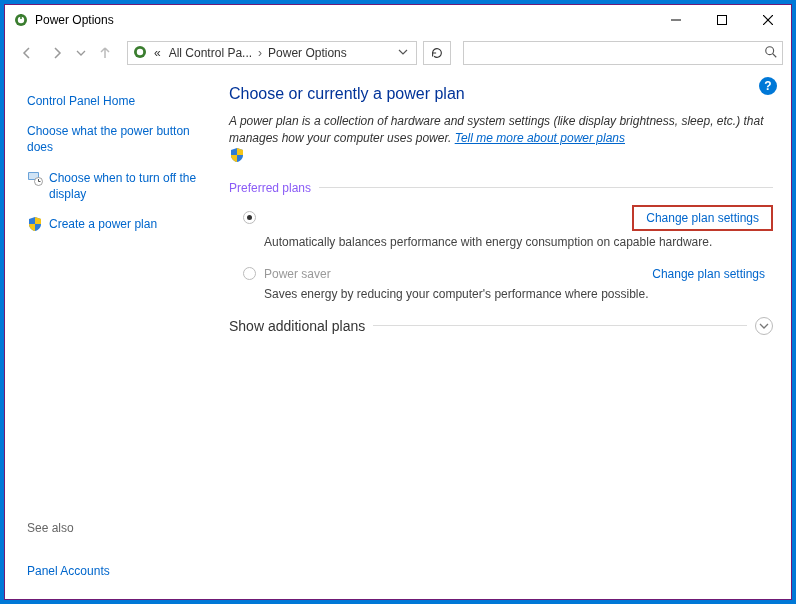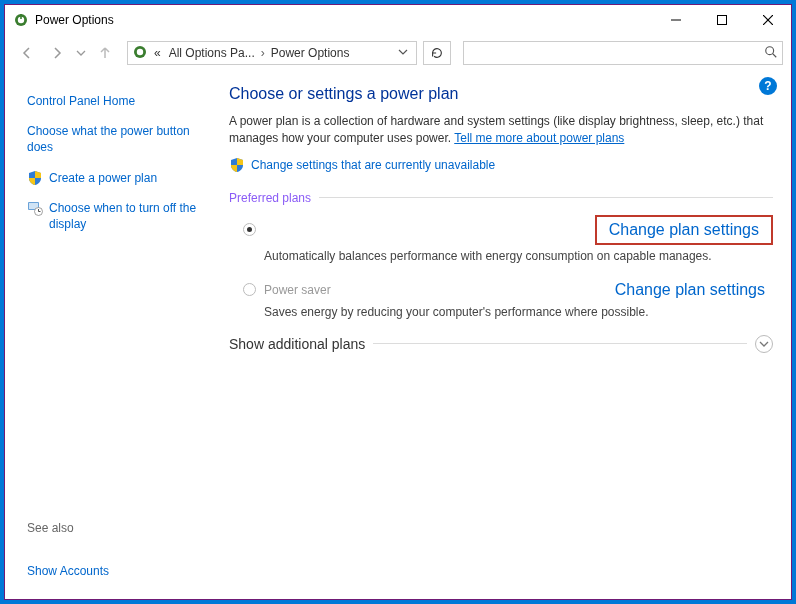--- a/index.html
+++ b/index.html
@@ -124,21 +124,21 @@
       font-size:12px;font-weight:bold;
     }
     h1.heading {
       color: #003399;
       font-weight: 400;
       font-size: 16px;
       margin-bottom: 10px;
     }
     .desc {
       color: #333; font-size:12px; line-height:1.4;
-      margin-bottom: 10px;
+      font-style: italic;
     }
     .desc a { color:#0066cc; text-decoration:underline; }
     .elev-row {
       display:flex; align-items:center; gap:6px;
       margin-bottom: 18px;
     }
     .elev-row a { color:#0066cc; text-decoration:none; font-size:12px;}
 
     .section-label {
       color:#8b5cf6; font-size:12px;
@@ -160,21 +160,21 @@
       margin-right:8px; position:relative; flex:0 0 13px;
     }
     .radio.selected::after{
       content:""; position:absolute; left:3px; top:3px;
       width:5px;height:5px;border-radius:50%;background:#333;
     }
     .radio.disabled { border-color:#bbb; }
     .plan-name { color:#666; font-weight:600; font-size:12px;}
     .plan-name.dim { color:#999; font-weight:400;}
     .change-link {
-      margin-left:auto; color:#0066cc; text-decoration:none; font-size:16px;
+      margin-left:auto; color:#0066cc; text-decoration:none; font-size:12px;
       padding: 2px 8px;
     }
     .change-link.boxed {
       border:2px solid #c0392b;
       padding: 4px 12px;
     }
     .plan-desc {
       color:#444; font-size:12px; margin: 4px 0 0 21px;
     }
 
@@ -252,21 +252,21 @@
     </div>
 
     <div class="addrbar">
       <span class="powicon">
         <svg viewBox="0 0 16 16">
             <circle cx="8" cy="8" r="6" fill="#3a7d2f"></circle>
             <circle cx="8" cy="8" r="3.2" fill="#fff"></circle>
           </svg>
       </span>
       <span class="crumb">«</span>
-      <span class="crumb">All Options Pa...</span>
+      <span class="crumb">All Control Pa...</span>
       <span class="sep">›</span>
       <span class="crumb">Power Options</span>
       <span class="dd">
         <svg width="10" height="10" viewBox="0 0 10 10">
             <path d="M1 3 L5 7 L9 3" fill="none" stroke="#555" stroke-width="1.2"></path>
           </svg>
       </span>
     </div>
     <div class="refresh">
       <svg width="14" height="14" viewBox="0 0 16 16">
@@ -283,78 +283,77 @@
           </svg>
       </span>
     </div>
   </div>
 
   <div class="body">
 
     <div class="sidebar">
       <a class="link" href="#">Control Panel Home</a>
       <a class="link" href="#">Choose what the power button does</a>
-      <div class="side-row">
-        <span class="icon shield">
-          <svg viewBox="0 0 16 16">
-              <path d="M8 1 L14 3 V8 C14 12 11 14.5 8 15 C5 14.5 2 12 2 8 V3 Z" fill="#2e7cd6"></path>
-              <path d="M8 1 L14 3 V8 H8 Z" fill="#f5c518"></path>
-              <path d="M8 8 H2 V8 C2 12 5 14.5 8 15 Z" fill="#f5c518"></path>
-            </svg>
-        </span>
-        <a href="#">Create a power plan</a>
-      </div>
       <div class="side-row">
         <span class="icon clock">
           <svg viewBox="0 0 16 16">
               <rect x="1" y="2" width="11" height="8" rx="1" fill="#6aa2d8"></rect>
               <rect x="2" y="3" width="9" height="6" fill="#cfe3f5"></rect>
               <circle cx="11.5" cy="11.5" r="4" fill="#fff" stroke="#888" stroke-width="0.8"></circle>
               <line x1="11.5" y1="11.5" x2="11.5" y2="9" stroke="#555" stroke-width="1"></line>
               <line x1="11.5" y1="11.5" x2="13.5" y2="11.5" stroke="#555" stroke-width="1"></line>
             </svg>
         </span>
         <a href="#">Choose when to turn off the display</a>
       </div>
+      <div class="side-row">
+        <span class="icon shield">
+          <svg viewBox="0 0 16 16">
+              <path d="M8 1 L14 3 V8 C14 12 11 14.5 8 15 C5 14.5 2 12 2 8 V3 Z" fill="#2e7cd6"></path>
+              <path d="M8 1 L14 3 V8 H8 Z" fill="#f5c518"></path>
+              <path d="M8 8 H2 V8 C2 12 5 14.5 8 15 Z" fill="#f5c518"></path>
+            </svg>
+        </span>
+        <a href="#">Create a power plan</a>
+      </div>
       <div class="spacer"></div>
       <div class="seealso-h">See also</div>
-      <a class="link" href="#" style="margin-bottom:4px;">Show Accounts</a>
+      <a class="link" href="#" style="margin-bottom:4px;">Panel Accounts</a>
     </div>
 
     <div class="main">
       <div class="help-icon">?</div>
 
-      <h1 class="heading">Choose or settings a power plan</h1>
+      <h1 class="heading">Choose or currently a power plan</h1>
 
       <p class="desc">
         <span>A power plan is a collection of hardware and system settings (like display brightness, sleep, etc.) that manages how your computer uses power. </span><a href="#">Tell me more about power plans</a>
       </p>
 
       <div class="elev-row">
         <span class="shield">
           <svg viewBox="0 0 16 16">
               <path d="M8 1 L14 3 V8 C14 12 11 14.5 8 15 C5 14.5 2 12 2 8 V3 Z" fill="#2e7cd6"></path>
               <path d="M8 1 L14 3 V8 H8 Z" fill="#f5c518"></path>
               <path d="M8 8 H2 V8 C2 12 5 14.5 8 15 Z" fill="#f5c518"></path>
             </svg>
         </span>
-        <a href="#">Change settings that are currently unavailable</a>
       </div>
 
       <div class="section-label">
         <span>Preferred plans</span>
         <div class="line"></div>
       </div>
 
       <div class="plan">
         <div class="plan-head">
           <span class="radio selected disabled"></span>
           <a href="#" class="change-link boxed">Change plan settings</a>
         </div>
-        <div class="plan-desc">Automatically balances performance with energy consumption on capable manages.</div>
+        <div class="plan-desc">Automatically balances performance with energy consumption on capable hardware.</div>
       </div>
 
       <div class="plan">
         <div class="plan-head">
           <span class="radio disabled"></span>
           <span class="plan-name dim">Power saver</span>
           <a href="#" class="change-link">Change plan settings</a>
         </div>
         <div class="plan-desc">Saves energy by reducing your computer's performance where possible.</div>
       </div>

